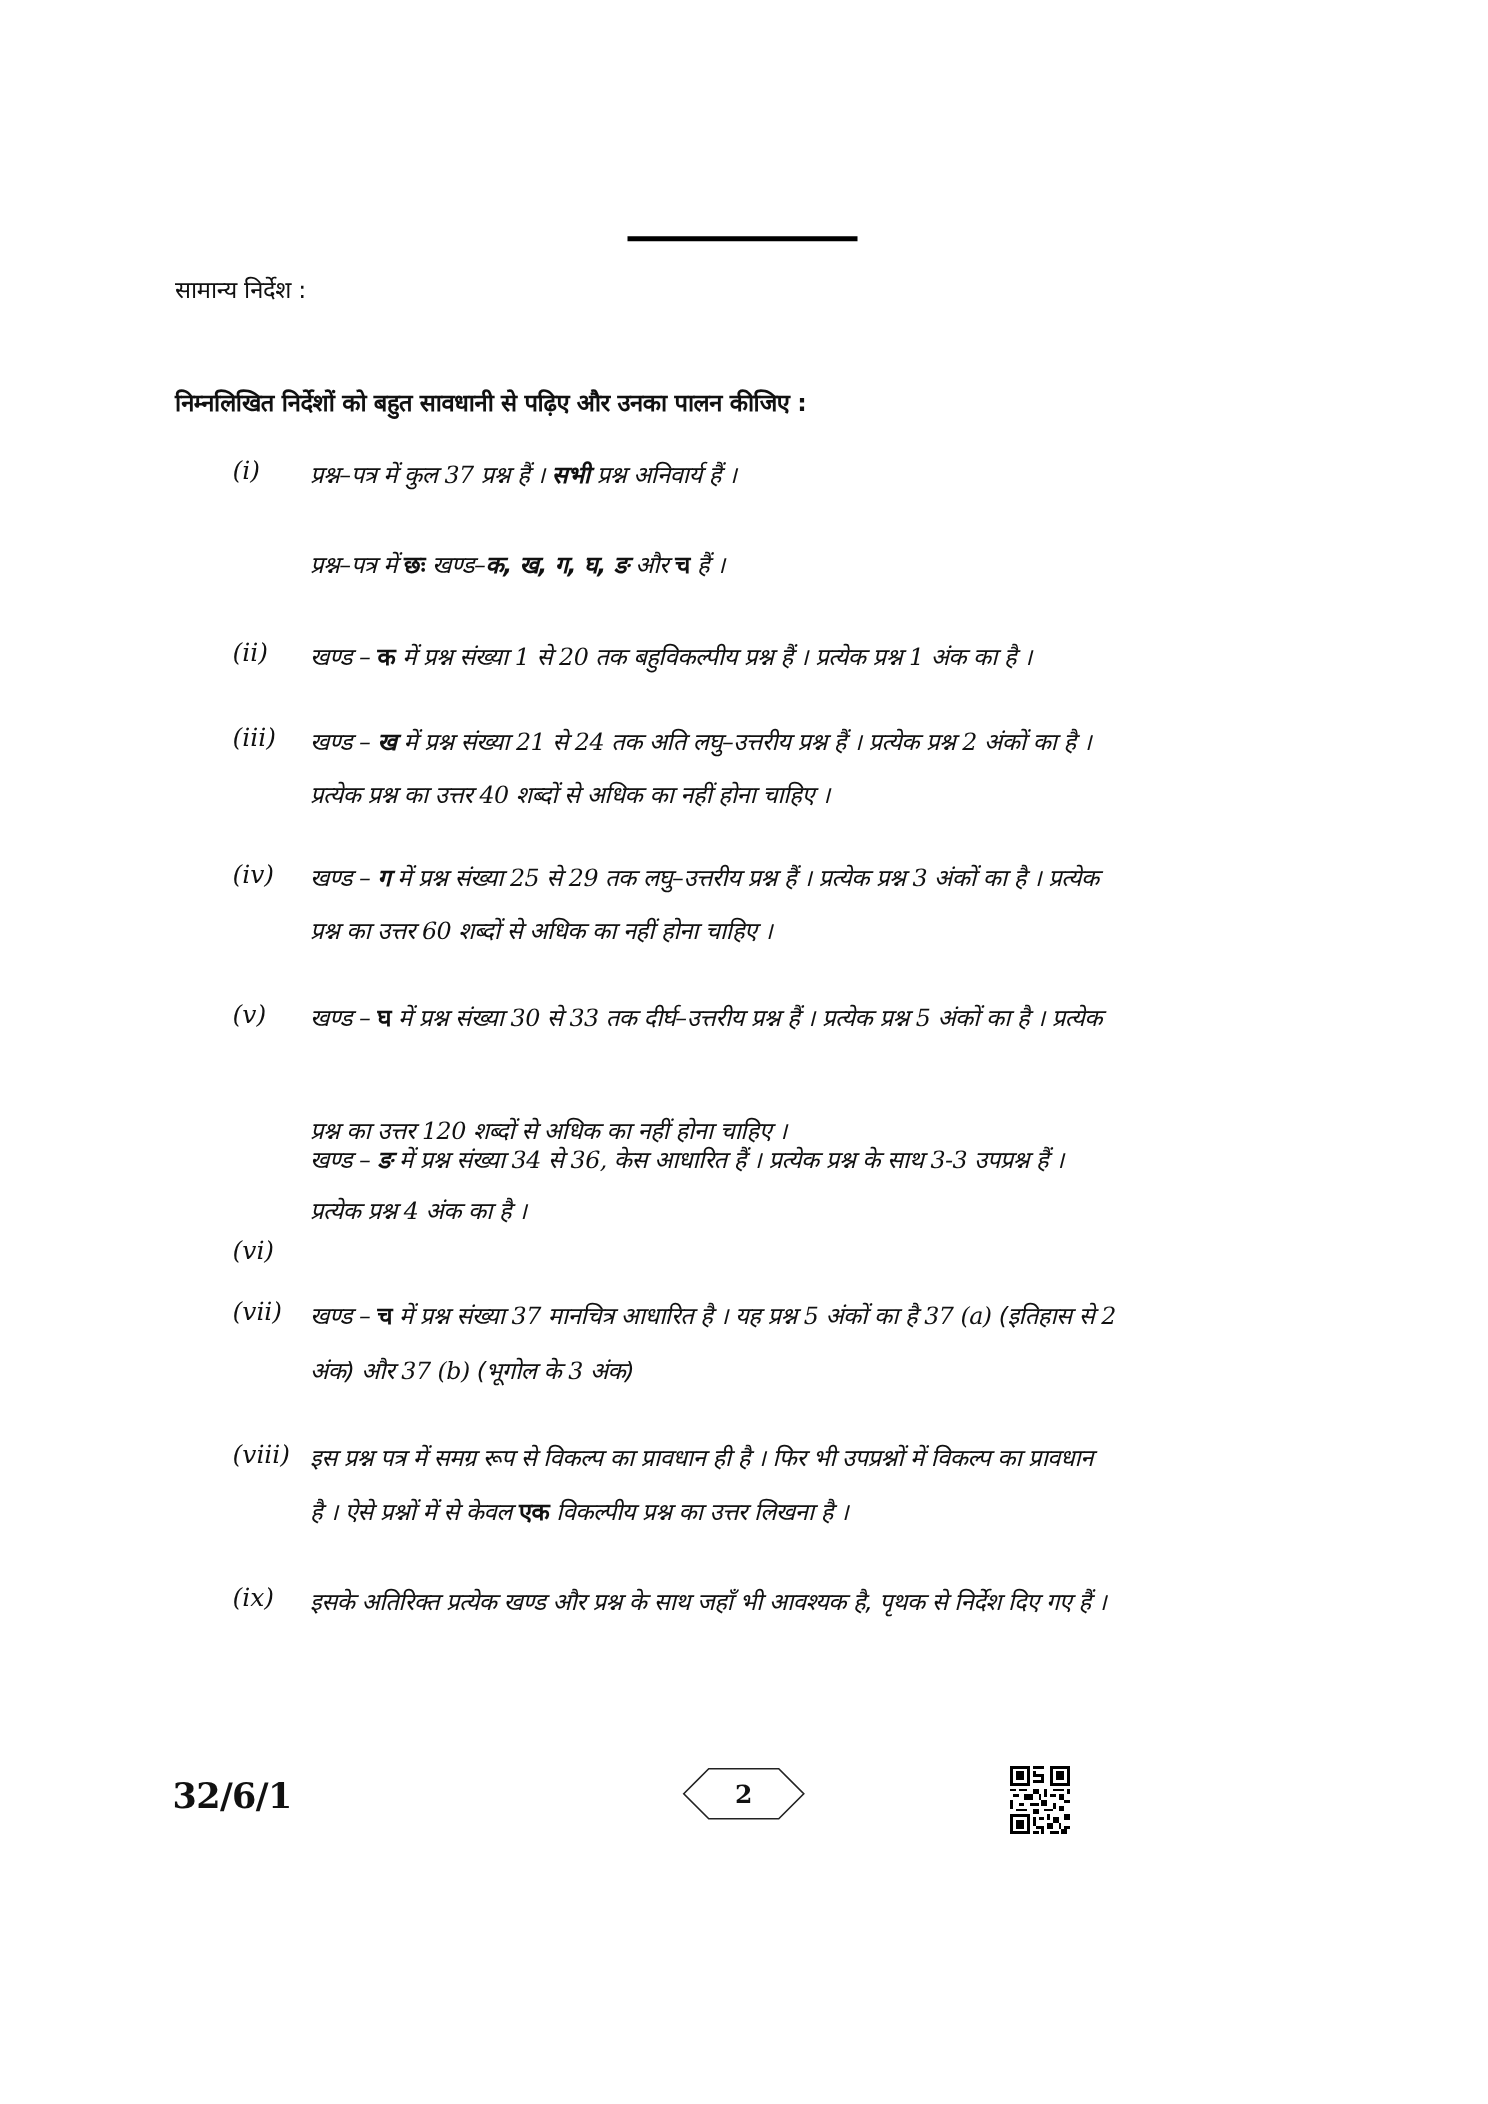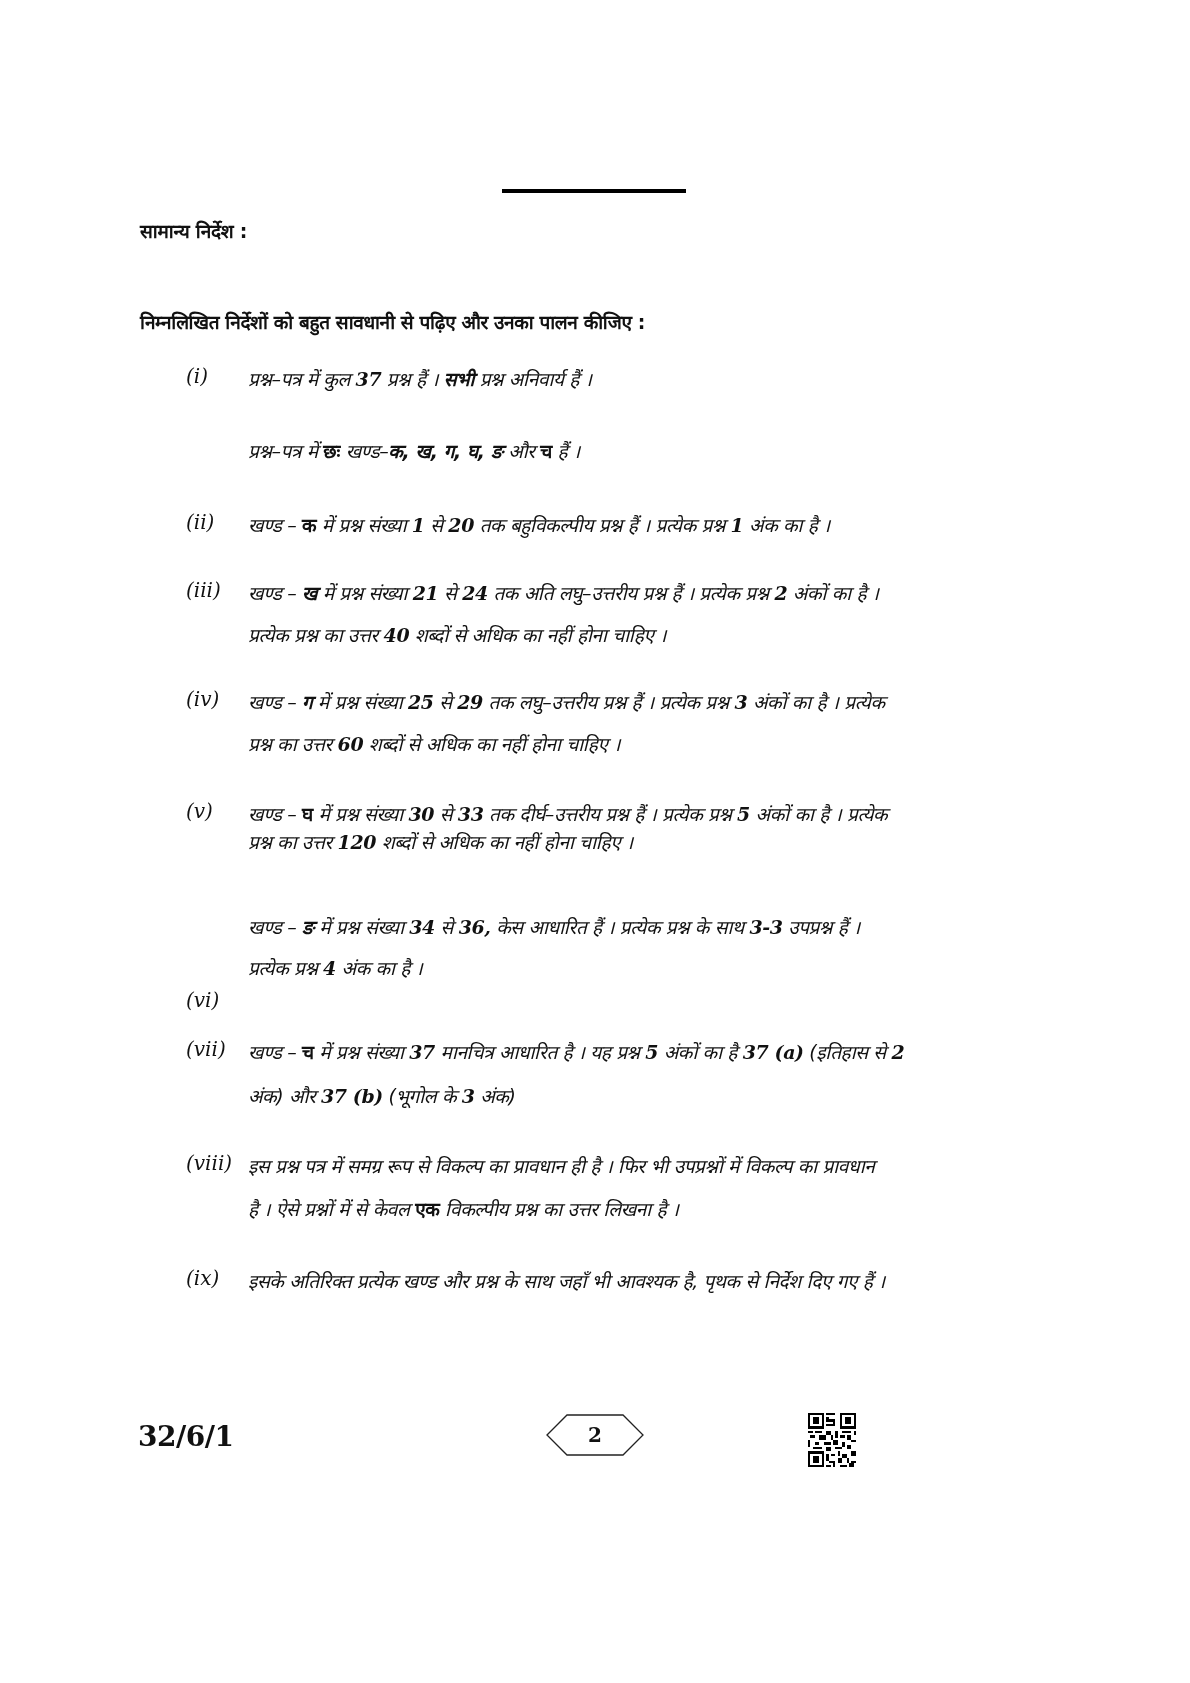--- a/index.html
+++ b/index.html
@@ -1,23 +1,23 @@
 <!DOCTYPE html>
 <html><head>
 <meta charset="utf-8">
 <style>
   html, body { margin: 0; padding: 0; background: #ffffff; }
   body { width: 1190px; height: 1683px; position: relative; overflow: hidden; color: #111; }
   .abs { position: absolute; }
   .rule { left: 502px; top: 189px; width: 184px; height: 4px; background: #000; }
-  .heading { left: 140px; top: 218px; font-family: "DejaVu Sans", sans-serif; font-weight: bold; font-size: 19px; letter-spacing: -0.3px; white-space: nowrap; }
+  .heading { left: 140px; top: 218px; font-family: "DejaVu Sans", sans-serif; font-weight: normal; font-size: 19px; letter-spacing: -0.3px; white-space: nowrap; }
   .instr { left: 140px; top: 309px; font-family: "DejaVu Sans", sans-serif; font-weight: bold; font-size: 19px; letter-spacing: -0.4px; white-space: nowrap; }
   .lbl { font-family: "DejaVu Serif", serif; font-style: italic; font-size: 20px; white-space: nowrap; }
   .txt { font-family: "DejaVu Sans", sans-serif; font-style: italic; font-size: 19px; white-space: nowrap; letter-spacing: -0.4px; }
-  .txt b { font-family: "DejaVu Serif", serif; font-weight: bold; font-style: italic; }
+  .txt b { font-family: "DejaVu Serif", serif; font-weight: normal; font-style: italic; }
   .txt .bd { font-family: "DejaVu Sans", sans-serif; font-weight: bold; font-style: italic; }
   .txt .bdn { font-family: "DejaVu Sans", sans-serif; font-weight: bold; font-style: normal; }
   .foot-code { left: 138px; top: 1420px; font-family: "DejaVu Serif", serif; font-weight: bold; font-size: 28px; letter-spacing: -0.5px; }
   .hex { left: 545px; top: 1414px; width: 100px; height: 42px; }
   .hex span { position: absolute; left: 0; top: 0; width: 100px; height: 42px; line-height: 42px; text-align: center; font-family: "DejaVu Serif", serif; font-weight: bold; font-size: 20px; }
   .qr { left: 808px; top: 1412px; width: 48px; height: 56px; }
 </style>
 </head>
 <body>
 
@@ -33,21 +33,21 @@
     <div class="abs lbl" style="left: 186px; top: 510px;">(ii)</div>
     <div class="abs txt" style="left: 248px; top: 512px;"><span>खण्ड – </span><span class="bdn">क</span><span> में प्रश्न संख्या </span><b>1</b><span> से </span><b>20</b><span> तक बहुविकल्पीय प्रश्न हैं । प्रत्येक प्रश्न </span><b>1</b><span> अंक का है ।</span></div>
     <div class="abs lbl" style="left: 186px; top: 578px;">(iii)</div>
     <div class="abs txt" style="left: 248px; top: 580px;"><span>खण्ड – </span><span class="bd">ख</span><span> में प्रश्न संख्या </span><b>21</b><span> से </span><b>24</b><span> तक अति लघु–उत्तरीय प्रश्न हैं । प्रत्येक प्रश्न </span><b>2</b><span> अंकों का है ।</span></div>
     <div class="abs txt" style="left: 248px; top: 622px;"><span>प्रत्येक प्रश्न का उत्तर </span><b>40</b><span> शब्दों से अधिक का नहीं होना चाहिए ।</span></div>
     <div class="abs lbl" style="left: 186px; top: 687px; font-style: italic;">(iv)</div>
     <div class="abs txt" style="left: 248px; top: 689px;"><span>खण्ड – </span><span class="bd">ग</span><span> में प्रश्न संख्या </span><b>25</b><span> से </span><b>29</b><span> तक लघु–उत्तरीय प्रश्न हैं । प्रत्येक प्रश्न </span><b>3</b><span> अंकों का है । प्रत्येक</span></div>
     <div class="abs txt" style="left: 248px; top: 731px;"><span>प्रश्न का उत्तर </span><b>60</b><span> शब्दों से अधिक का नहीं होना चाहिए ।</span></div>
     <div class="abs lbl" style="left: 186px; top: 799px;">(v)</div>
     <div class="abs txt" style="left: 248px; top: 801px;"><span>खण्ड – </span><span class="bdn">घ</span><span> में प्रश्न संख्या </span><b>30</b><span> से </span><b>33</b><span> तक दीर्घ–उत्तरीय प्रश्न हैं । प्रत्येक प्रश्न </span><b>5</b><span> अंकों का है । प्रत्येक</span></div>
-    <div class="abs txt" style="left: 248px; top: 829px; text-align: center;"><span>प्रश्न का उत्तर </span><b>120</b><span> शब्दों से अधिक का नहीं होना चाहिए ।</span></div>
+    <div class="abs txt" style="left: 248px; top: 891px; text-align: center;"><span>प्रश्न का उत्तर </span><b>120</b><span> शब्दों से अधिक का नहीं होना चाहिए ।</span></div>
     <div class="abs lbl" style="left: 186px; top: 964px; margin-top: 24px;">(vi)</div>
     <div class="abs txt" style="left: 248px; top: 914px;"><span>खण्ड – </span><span class="bd">ङ</span><span> में प्रश्न संख्या </span><b>34</b><span> से </span><b>36,</b><span> केस आधारित हैं । प्रत्येक प्रश्न के साथ </span><b>3-3</b><span> उपप्रश्न हैं ।</span></div>
     <div class="abs txt" style="left: 248px; top: 955px;"><span>प्रत्येक प्रश्न </span><b>4</b><span> अंक का है ।</span></div>
     <div class="abs lbl" style="left: 186px; top: 1037px;">(vii)</div>
     <div class="abs txt" style="left: 248px; top: 1039px;"><span>खण्ड – </span><span class="bdn">च</span><span> में प्रश्न संख्या </span><b>37</b><span> मानचित्र आधारित है । यह प्रश्न </span><b>5</b><span> अंकों का है </span><b>37 (a)</b><span> (इतिहास से </span><b>2</b></div>
     <div class="abs txt" style="left: 248px; top: 1083px;"><span>अंक) और </span><b>37 (b)</b><span> (भूगोल के </span><b>3</b><span> अंक)</span></div>
     <div class="abs lbl" style="left: 186px; top: 1151px;">(viii)</div>
     <div class="abs txt" style="left: 248px; top: 1153px;"><span>इस प्रश्न पत्र में समग्र रूप से विकल्प का प्रावधान ही है । फिर भी उपप्रश्नों में विकल्प का प्रावधान</span></div>
     <div class="abs txt" style="left: 248px; top: 1196px;"><span>है । ऐसे प्रश्नों में से केवल </span><span class="bdn">एक</span><span> विकल्पीय प्रश्न का उत्तर लिखना है ।</span></div>
     <div class="abs lbl" style="left: 186px; top: 1266px; text-align: center;">(ix)</div>

